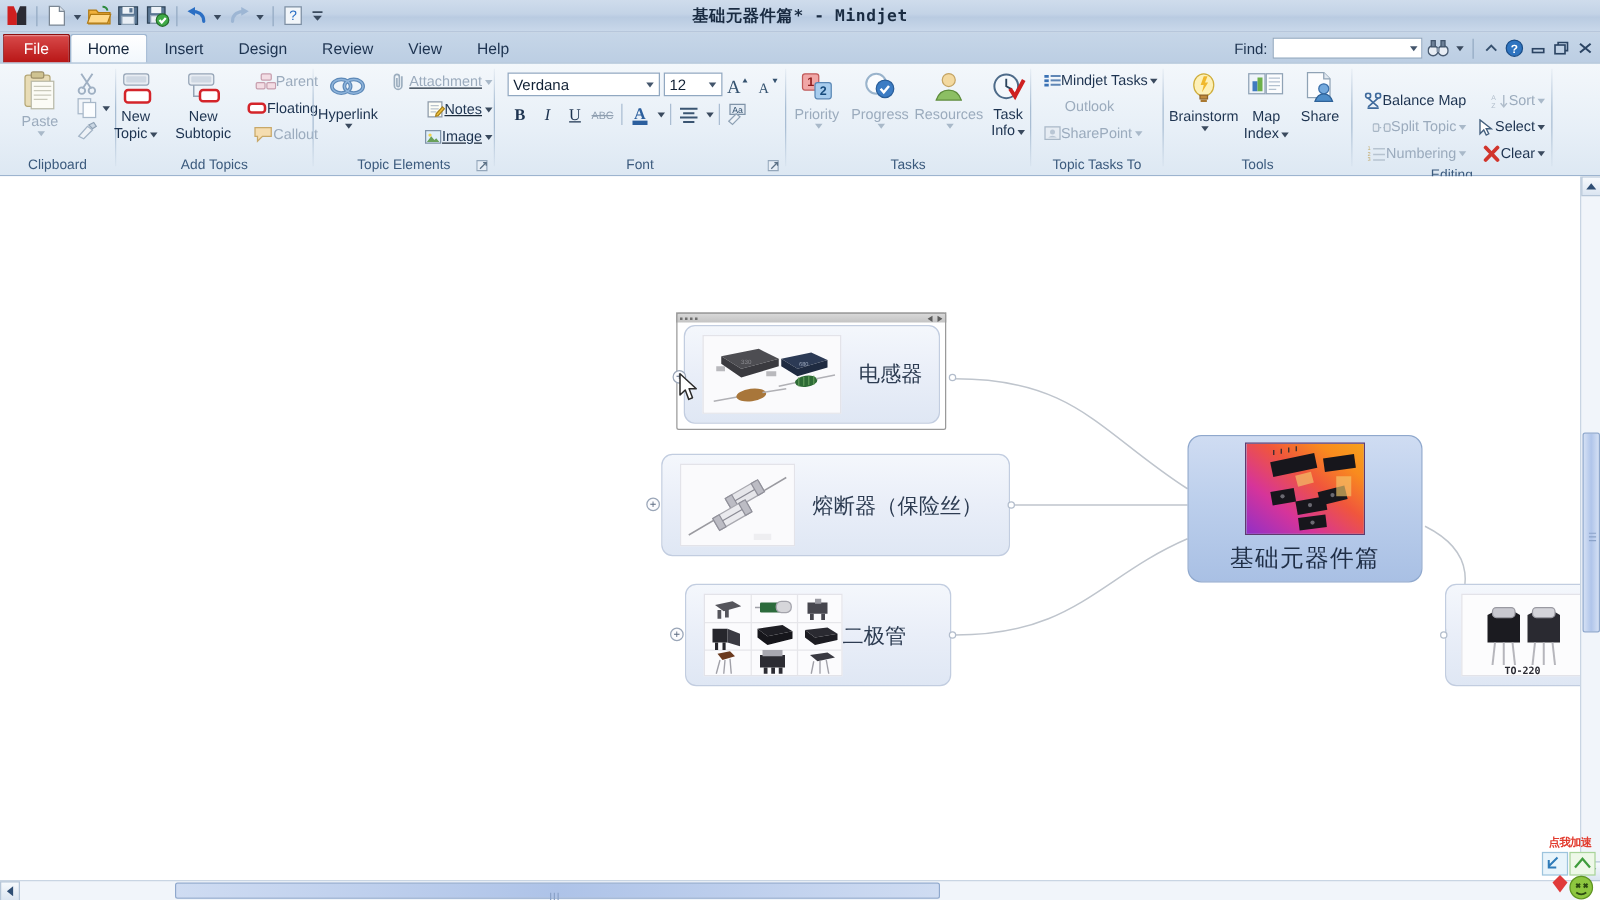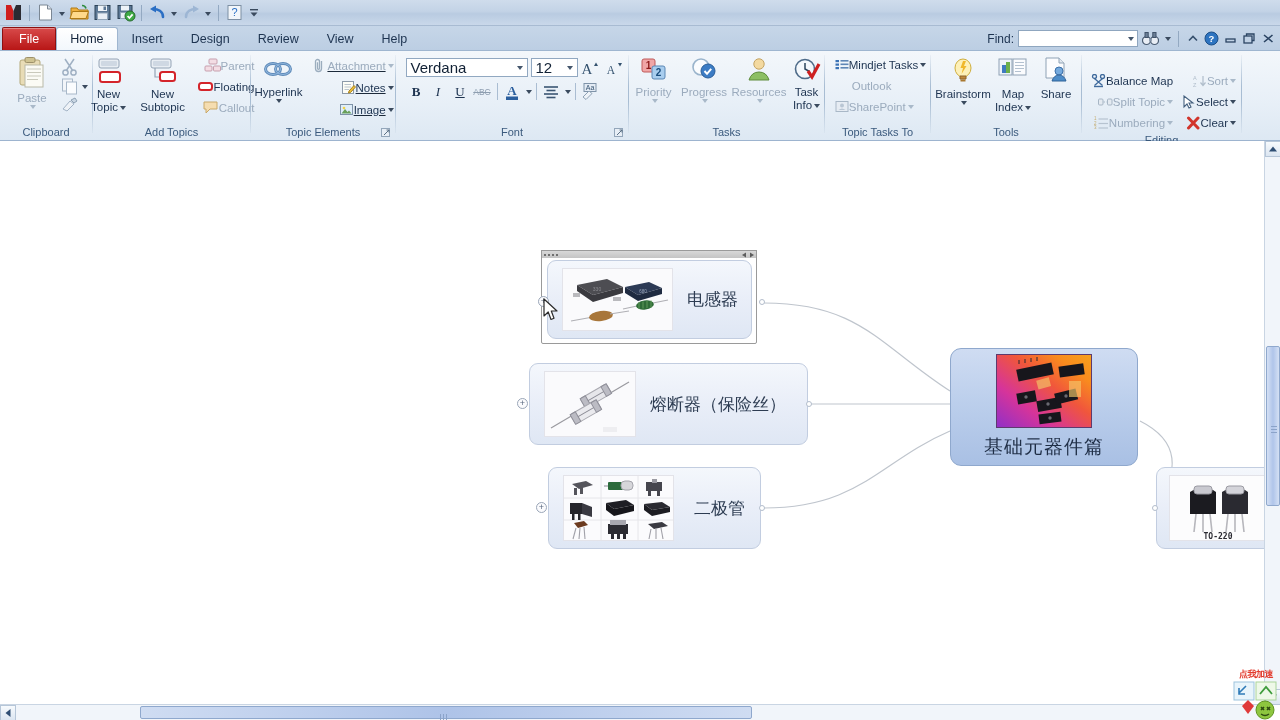--- a/index.html
+++ b/index.html
@@ -120,21 +120,21 @@
   .ic { position: relative; display: inline-block; }
   .ic svg { display: block; }
 
   
   .fontbox {
     display: flex; align-items: center; gap: 3px; padding-top: 3px;
   }
   .combo {
     height: 19px; background: #fff; border: 1px solid #91a8c1;
     display: flex; align-items: center; padding: 0 14px 0 4px;
-    font-size: 15px; color: #102034; position: relative;
+    font-size: 12px; color: #102034; position: relative;
   }
   .combo .dd {
     position: absolute; right: 4px; top: 7px;
     border-left: 3.5px solid transparent; border-right: 3.5px solid transparent;
     border-top: 4px solid #44566c;
   }
   .fontrow2 { display: flex; align-items: center; gap: 1px; margin-top: 3px; }
   .fbtn {
     width: 21px; height: 21px; display: flex; align-items: center; justify-content: center;
     font-size: 13px; color: #1d3350; cursor: default;
@@ -290,20 +290,21 @@
           <text x="10.5" y="14" font-size="11" text-anchor="middle" fill="#2b6fc4" font-family="Liberation Sans, sans-serif">?</text>
         </svg>
       </span>
       <span class="qicon">
         <svg width="14" height="21" viewBox="0 0 14 21">
           <rect x="3" y="7" width="8" height="1.4" fill="#3a4a5e"></rect>
           <polygon points="3.5,10.5 10.5,10.5 7,14.5" fill="#3a4a5e"></polygon>
         </svg>
       </span>
     </div>
+    <div class="title-text">基础元器件篇* - Mindjet</div>
   </div>
 
   <div class="tabrow">
     <div class="tab file">File</div>
     <div class="tab active">Home</div>
     <div class="tab">Insert</div>
     <div class="tab">Design</div>
     <div class="tab">Review</div>
     <div class="tab">View</div>
     <div class="tab">Help</div>
@@ -1018,21 +1019,21 @@
           <g fill="#3a3a42">
             <path d="M84 48 l14 -2 l6 4 l-14 3 z"></path>
             <g stroke="#a0a0a8" stroke-width="1.1">
               <line x1="87" y1="53" x2="85" y2="63"></line>
                 <line x1="92" y1="52.5" x2="92" y2="63"></line>
                 <line x1="97" y1="52" x2="99" y2="63"></line>
             </g>
           </g>
         </svg>
       </div>
-      <div class="node-label" style="margin-left:20px;">二极管</div>
+      <div class="node-label" style="">二极管</div>
     </div>
     <div class="expander" style="left:536px; top:361px;">+</div>
     <div class="conn-dot" style="left:759px; top:364px;"></div>
 
     <div class="node" style="left:1156px; top:326px; width:160px; height:82px;">
       <div class="node-img" style="width:96px;height:66px;margin-left:12px;overflow:hidden;">
         <svg width="96" height="66" viewBox="0 0 96 66">
           <rect width="96" height="66" fill="#fcfcfd"></rect>
           <g>
             <path d="M20 16 q14 -9 26 0 v22 h-26 z" fill="#1b1b20"></path>

